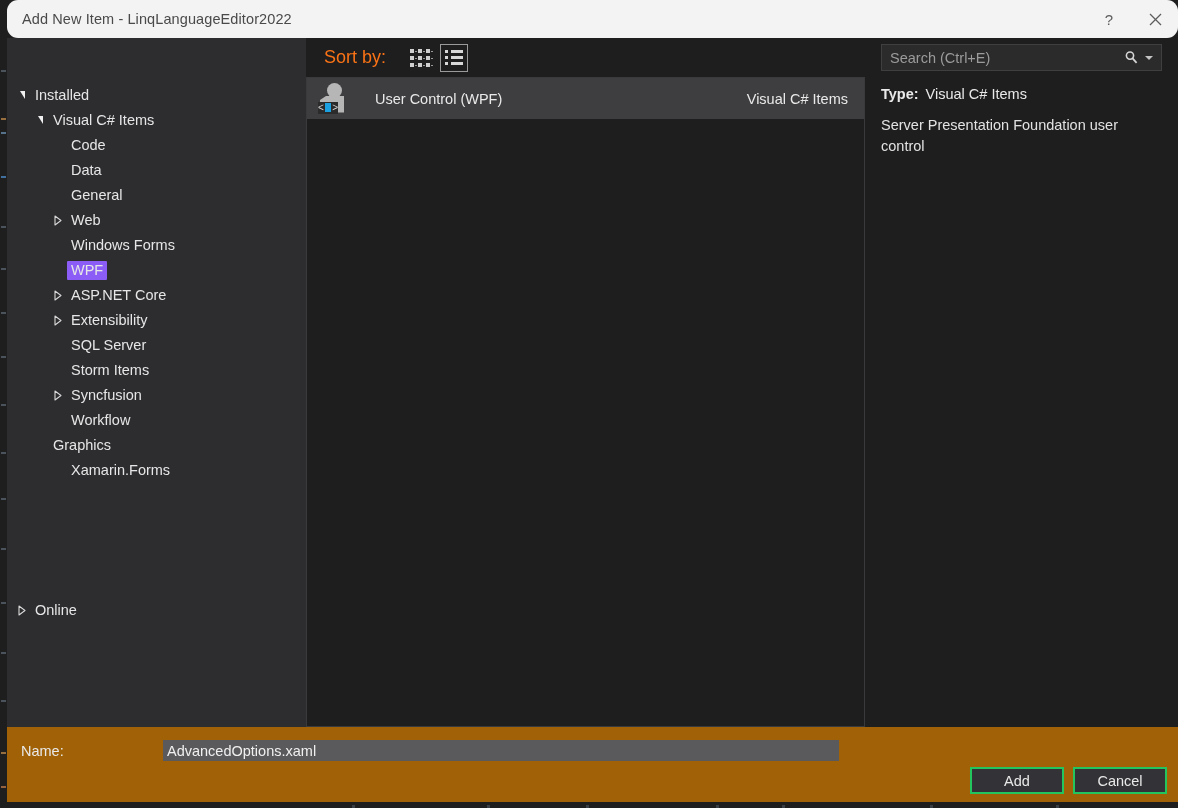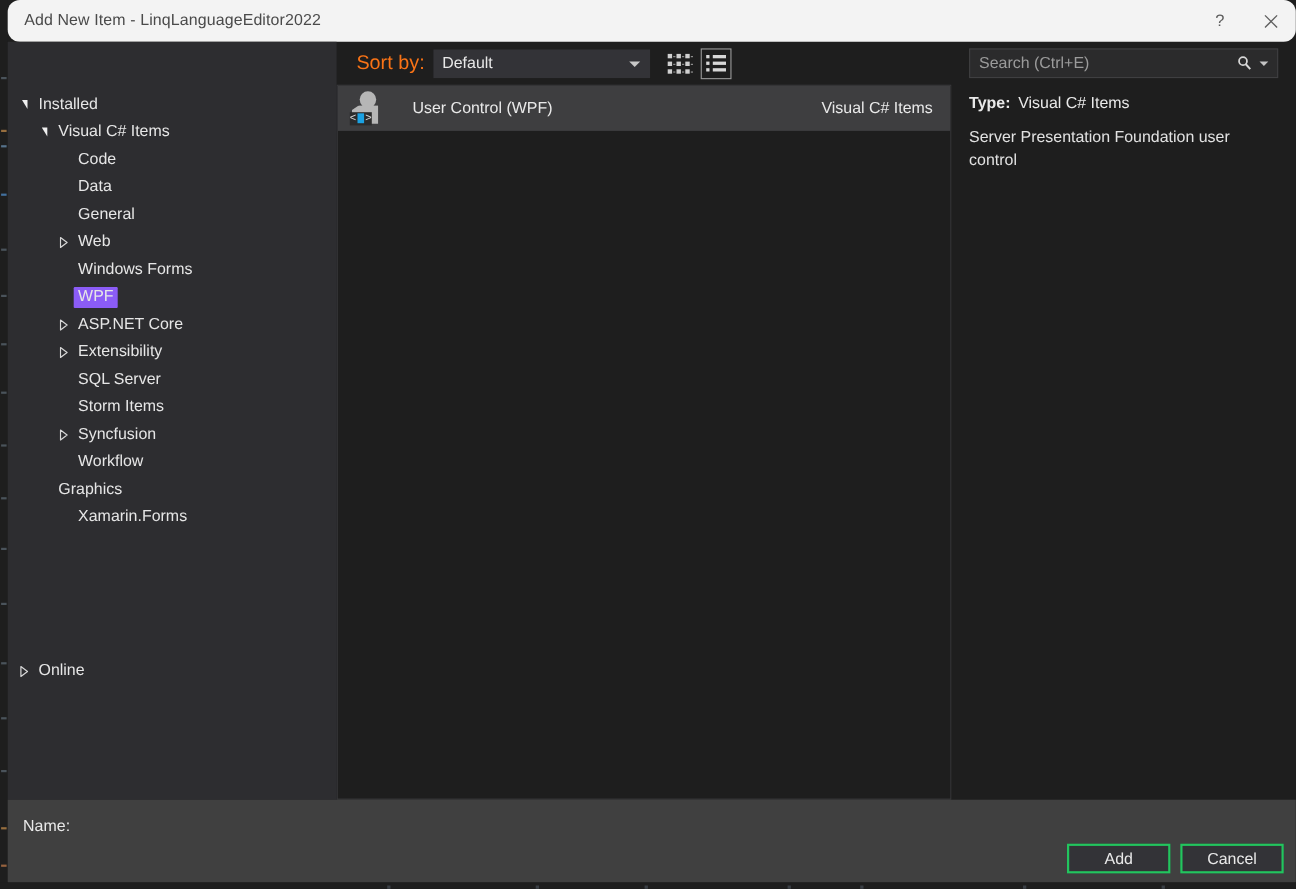--- a/index.html
+++ b/index.html
@@ -403,21 +403,21 @@
     margin-top: 13px;
     font-size: 14.5px;
     color: #e2e2e2;
     line-height: 21px;
   }
 
   
   .bottom-bar {
     flex: 0 0 75px;
     height: 75px;
-    background: #404040;
+    background: #a16207;
     position: relative;
   }
   .name-row {
     position: absolute;
     left: 0; top: 11px;
     height: 25px;
     display: flex;
     align-items: center;
     width: 100%;
   }
@@ -621,24 +621,20 @@
                 </span>
               </span>
               <span class="lbl">Online</span>
             </div>
           </div>
       </div>
 
       <div class="mid-pane">
         <div class="mid-toolbar">
           <div class="sortby-label">Sort by:</div>
-          <div class="sort-combo">
-            <span class="val">Default</span>
-            <span class="chev"></span>
-          </div>
           <div class="view-btns">
             <div class="view-btn">
               <div class="tiles-ico">
                 <i></i>
                   <i></i>
                   <i></i>
                   <i></i>
                   <i></i>
                   <i></i>
                   <i></i>
@@ -702,20 +698,21 @@
           <span class="k">Type:</span>
           <span class="v">Visual C# Items</span>
         </div>
         <div class="detail-desc">Server Presentation Foundation user control</div>
       </div>
     </div>
 
     <div class="bottom-bar">
       <div class="name-row">
         <div class="name-label">Name:</div>
+        <input class="name-input" type="text" value="AdvancedOptions.xaml" style="">
       </div>
       <div class="btn-row">
         <div class="dlg-btn">Add</div>
         <div class="dlg-btn">Cancel</div>
       </div>
     </div>
   </div>
 </div>
 
 </body></html>

